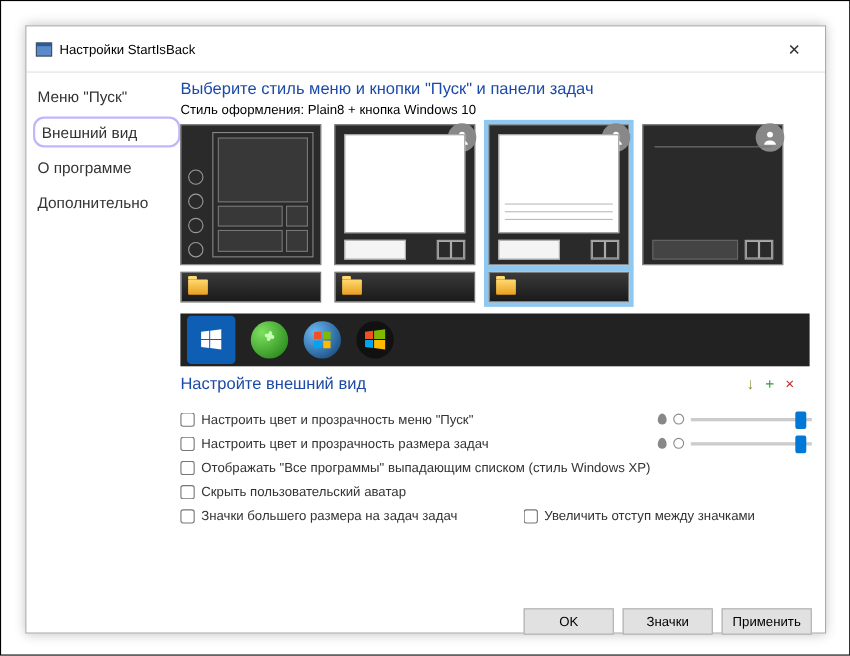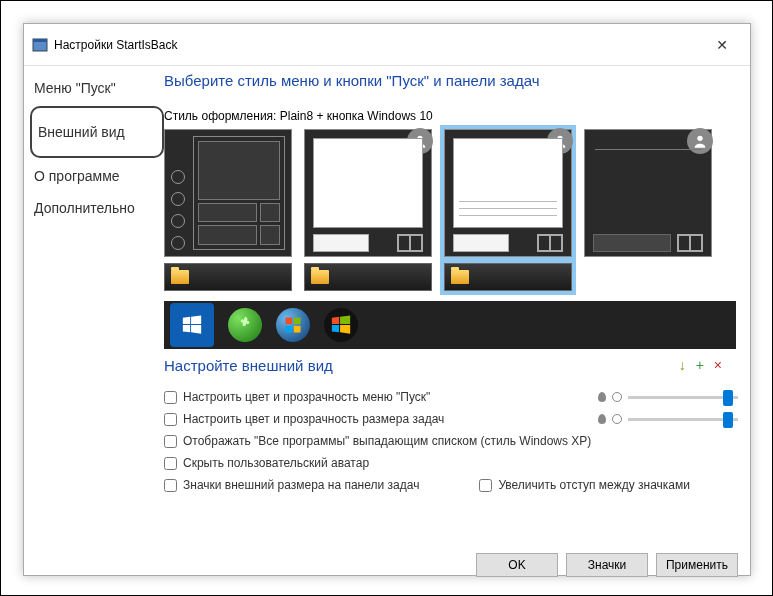--- a/index.html
+++ b/index.html
@@ -5,23 +5,23 @@
 * { box-sizing: border-box; margin: 0; padding: 0; font-family: "Segoe UI", Tahoma, sans-serif; }
 body { background: #fff; width: 773px; height: 596px; position: relative; border: 1px solid #000; }
 .window { position: absolute; left: 22px; top: 22px; width: 728px; height: 553px; background: #fff; border: 1px solid #aaa; box-shadow: 0 0 10px rgba(0,0,0,.25); }
 .titlebar { height: 42px; display: flex; align-items: center; padding: 12px 8px; border-bottom: 1px solid #e0e0e0; }
 .titlebar .icon { width: 16px; height: 16px; margin-right: 6px; }
 .titlebar .title { font-size: 12px; color: #000; flex: 1; }
 .titlebar .close { width: 40px; height: 100%; display: flex; align-items: center; justify-content: center; font-size: 14px; color: #333; cursor: pointer; }
 .content { display: flex; height: calc(100% - 30px); }
 .sidebar { width: 140px; padding: 8px 0 0 6px; }
 .sidebar .item { font-size: 14px; color: #333; padding: 6px 4px; margin-bottom: 4px; cursor: pointer; }
-.sidebar .item.selected { border: 2px solid #404040; border-radius: 10px; padding: 16px 6px; }
+.sidebar .item.selected { border: 2px solid #c4b5fd; border-radius: 10px; padding: 4px 6px; }
 .main { flex: 1; padding: 6px 12px 0 0; position: relative; }
-.heading { color: #1c4aa8; font-size: 15px; margin-bottom: 20px; }
+.heading { color: #1c4aa8; font-size: 15px; margin-bottom: 4px; }
 .subtext { font-size: 12px; color: #000000; margin-bottom: 6px; }
 .thumbs { display: flex; gap: 12px; margin-bottom: 6px; }
 .thumb-wrap { width: 128px; }
 .thumb { width: 128px; height: 128px; background: #2a2a2a; border: 1px solid #888; position: relative; }
 .thumb.selected { outline: 4px solid #8ec8f0; outline-offset: 0; }
 .taskbar-strip { display: flex; gap: 12px; margin-bottom: 10px; }
 .tb { width: 128px; height: 28px; background: linear-gradient(#3a3a3a,#1a1a1a); border: 1px solid #666; position: relative; display:flex; align-items:center; padding-left:6px; }
 .tb.selected { outline: 4px solid #8ec8f0; }
 .tb .folder { width: 18px; height: 14px; background: linear-gradient(#ffd970,#e8a020); border-radius: 1px; position: relative; }
 .tb .folder::before { content:""; position:absolute; top:-3px; left:0; width:8px; height:3px; background:#ffd970; border-radius:1px 1px 0 0; }
@@ -238,21 +238,21 @@
         <span>Отображать "Все программы" выпадающим списком (стиль Windows XP)</span>
       </div>
 
       <div class="option-row">
         <input type="checkbox" style="">
         <span>Скрыть пользовательский аватар</span>
       </div>
 
       <div class="option-row">
         <input type="checkbox" style="">
-        <span>Значки внешний размера на панели задач</span>
+        <span>Значки большего размера на задач задач</span>
         <span style="width:60px"></span>
         <input type="checkbox" style="">
         <span>Увеличить отступ между значками</span>
       </div>
 
       <div class="buttons">
         <button class="btn">OK</button>
         <button class="btn">Значки</button>
         <button class="btn">Применить</button>
       </div>

